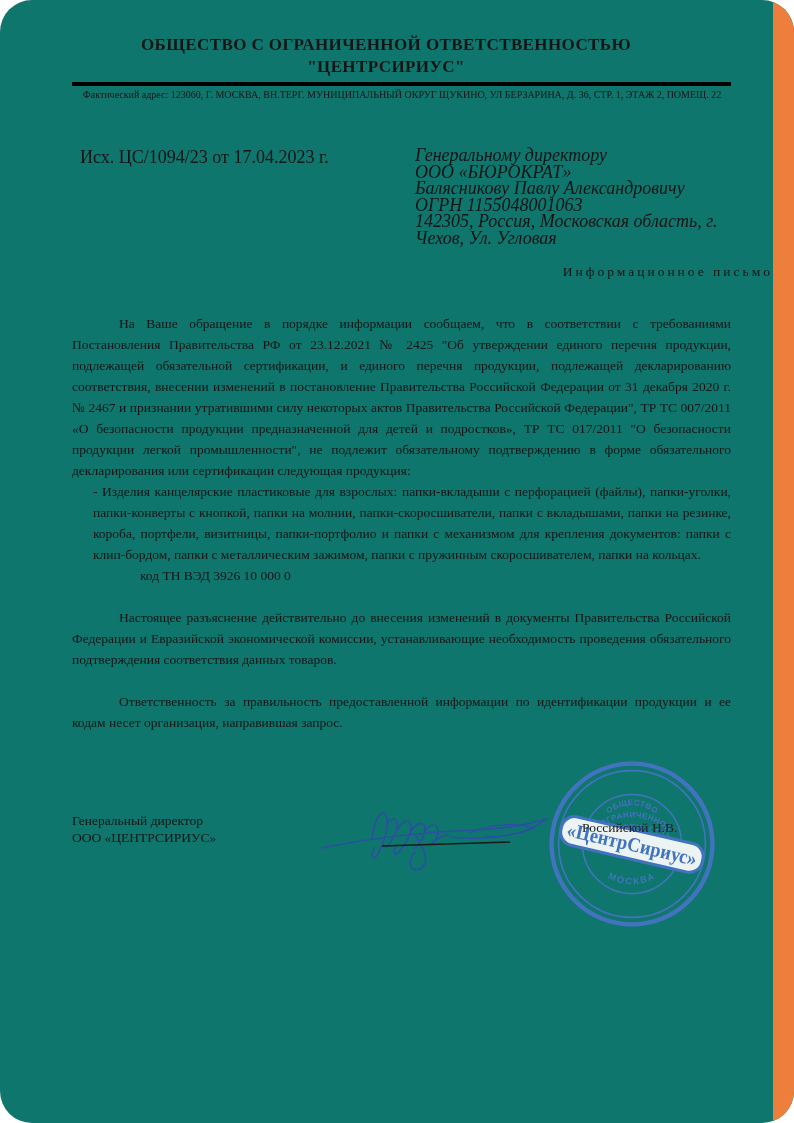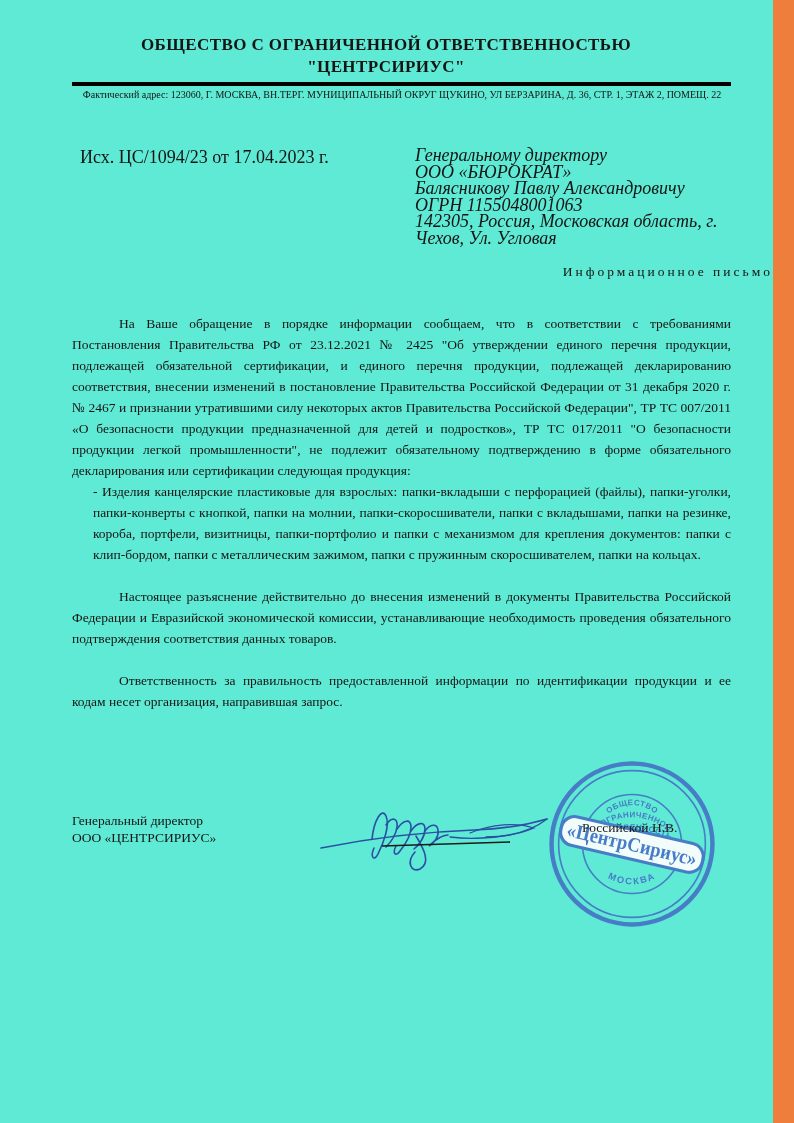--- a/index.html
+++ b/index.html
@@ -1,18 +1,18 @@
 <!DOCTYPE html>
 <html><head>
 <meta charset="utf-8">
 <style>
   html,body { margin:0; padding:0; background:#fff; }
   .page {
-    position:relative; width:794px; height:1123px; background:#5eead4;
-    font-family:"Liberation Serif", serif; color:#141414; overflow:hidden;
+    position:relative; width:794px; height:1123px; background:#0f766e;
+    font-family:"Liberation Serif", serif; color:#141414; overflow:hidden;border-radius:32px;
   }
   .orange-stripe { position:absolute; top:0; right:0; width:21px; height:100%; background:#ee7e3c; }
 
   .header { position:absolute; top:34px; left:30px; width:712px; text-align:center; }
   .header .org-line { font-size:17px; font-weight:bold; line-height:22px; letter-spacing:0.4px; }
 
   .rule { position:absolute; top:82px; left:72px; width:659px; height:4px; background:#000; }
 
   .address { position:absolute; top:89px; left:77px; width:650px; text-align:center;
              font-size:10px; font-weight:normal; line-height:11.5px; }
@@ -64,20 +64,21 @@
     <div>Балясникову Павлу Александровичу</div>
     <div>ОГРН 1155048001063</div>
     <div>142305, Россия, Московская область, г. Чехов, Ул. Угловая</div>
   </div>
 
   <div class="letter-title">Информационное письмо</div>
 
   <div class="body-text">
     <p class="para">На Ваше обращение в порядке информации сообщаем, что в соответствии с требованиями Постановления Правительства РФ от 23.12.2021 № 2425 "Об утверждении единого перечня продукции, подлежащей обязательной сертификации, и единого перечня продукции, подлежащей декларированию соответствия, внесении изменений в постановление Правительства Российской Федерации от 31 декабря 2020 г. № 2467 и признании утратившими силу некоторых актов Правительства Российской Федерации", ТР ТС 007/2011 «О безопасности продукции предназначенной для детей и подростков», ТР ТС 017/2011 "О безопасности продукции легкой промышленности",  не подлежит обязательному подтверждению в форме обязательного декларирования или сертификации следующая продукция:</p>
     <p class="para list-item">- Изделия канцелярские пластиковые для взрослых: папки-вкладыши с перфорацией (файлы), папки-уголки, папки-конверты с кнопкой, папки на молнии, папки-скоросшиватели, папки с вкладышами, папки на резинке, короба, портфели, визитницы, папки-портфолио и папки с механизмом для крепления документов: папки с клип-бордом, папки с металлическим зажимом, папки с пружинным скоросшивателем, папки на кольцах.</p>
+    <p class="para code-line">код ТН ВЭД 3926 10 000 0</p>
     <p class="para gap">Настоящее разъяснение действительно до внесения изменений в документы Правительства Российской Федерации и Евразийской экономической комиссии, устанавливающие необходимость проведения обязательного подтверждения соответствия данных товаров.</p>
     <p class="para gap">Ответственность за правильность предоставленной информации по идентификации продукции и ее кодам несет организация, направившая запрос.</p>
   </div>
 
   <div class="signoff">
     <div>Генеральный директор</div>
     <div>ООО «ЦЕНТРСИРИУС»</div>
   </div>
 
   <svg class="sig-svg" viewBox="0 0 236 90">

